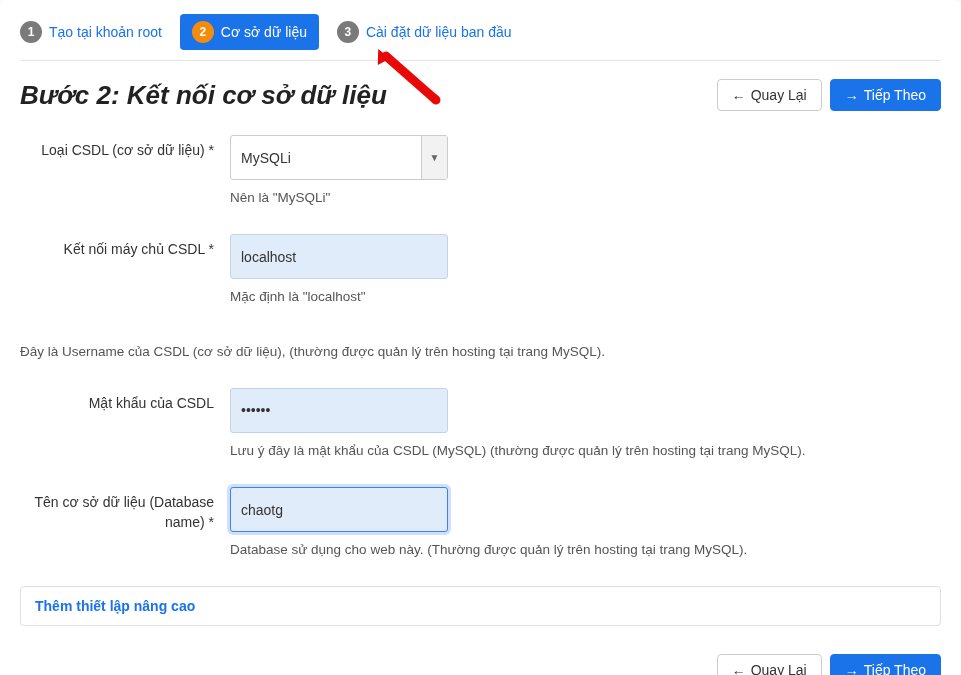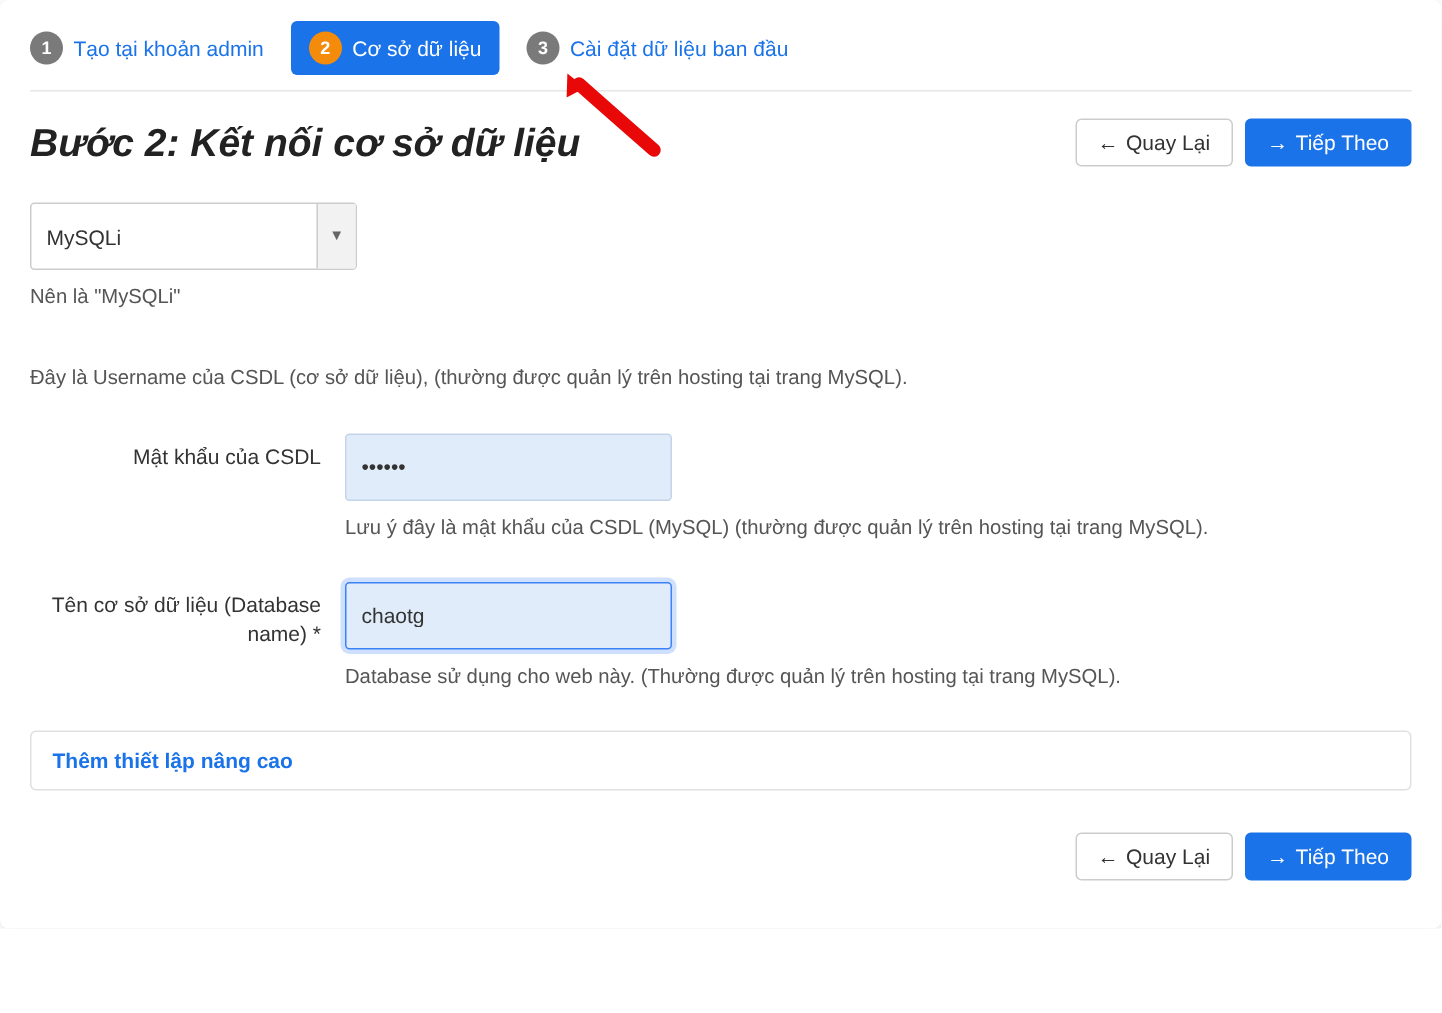--- a/index.html
+++ b/index.html
@@ -180,21 +180,21 @@
   </style>
 </head>
 <body>
 
 <div class="container">
   <div class="inner">
 
     <div class="steps">
       <div class="step">
         <span class="num">1</span>
-        <span class="lbl">Tạo tại khoản admin</span>
+        <span class="lbl">Tạo tại khoản root</span>
       </div>
       <div class="step active">
         <span class="num">2</span>
         <span class="lbl">Cơ sở dữ liệu</span>
       </div>
       <div class="step">
         <span class="num">3</span>
         <span class="lbl">Cài đặt dữ liệu ban đầu</span>
       </div>
     </div>
@@ -214,29 +214,37 @@
         <button class="btn btn-primary">
           <span>→</span>
           <span>Tiếp Theo</span>
         </button>
       </div>
     </div>
 
     <div class="form">
 
       <div class="form-row">
+        <div class="form-label">Loại CSDL (cơ sở dữ liệu) *</div>
         <div class="form-field">
           <div class="select-wrap">
             <span class="select-text">MySQLi</span>
             <span class="select-caret">▼</span>
           </div>
           <div class="hint">Nên là "MySQLi"</div>
         </div>
       </div>
 
+      <div class="form-row">
+        <div class="form-label">Kết nối máy chủ CSDL *</div>
+        <div class="form-field">
+          <input class="input" value="localhost" style="">
+          <div class="hint">Mặc định là "localhost"</div>
+        </div>
+      </div>
 
       <div class="form-row">
         <div class="form-field">
           <div class="hint">Đây là Username của CSDL (cơ sở dữ liệu), (thường được quản lý trên hosting tại trang MySQL).</div>
         </div>
       </div>
 
       <div class="form-row">
         <div class="form-label">Mật khẩu của CSDL</div>
         <div class="form-field">

